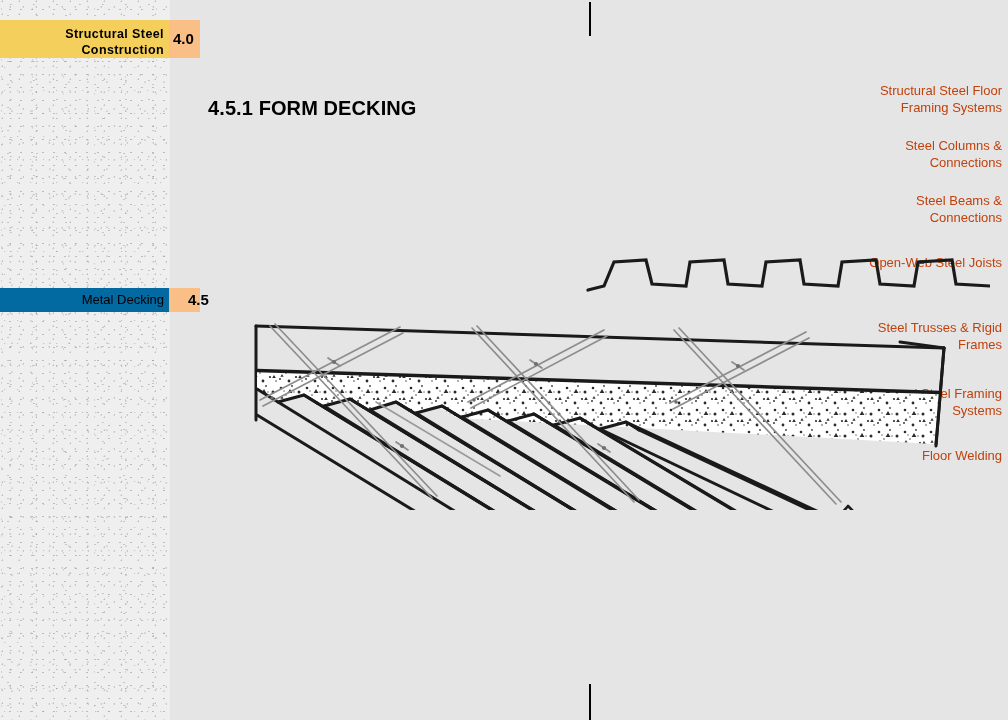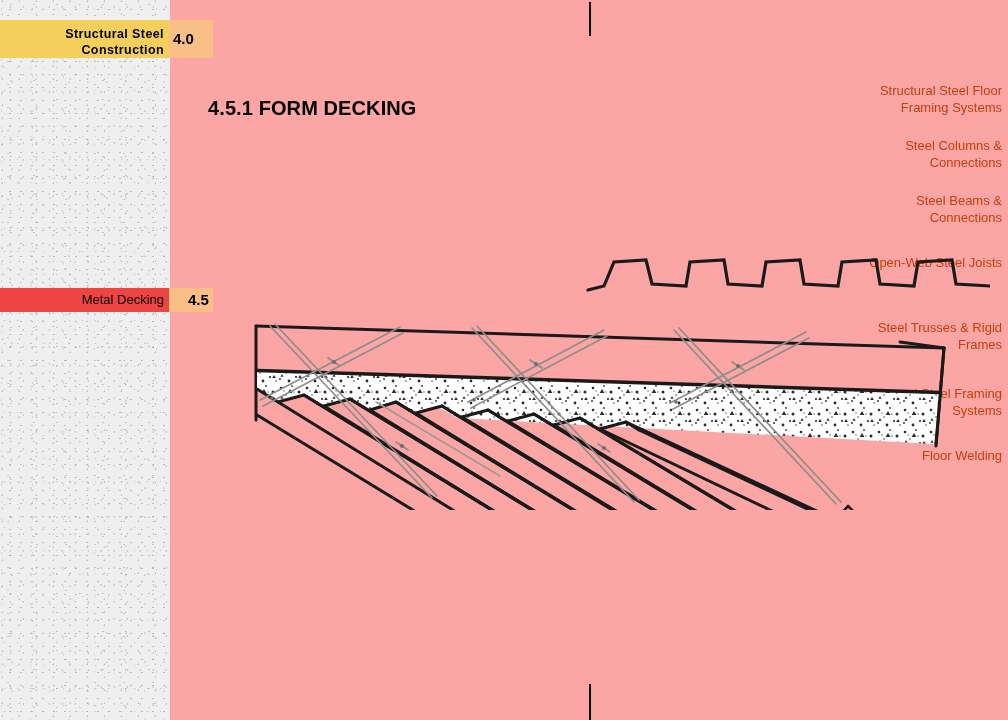--- a/index.html
+++ b/index.html
@@ -66,47 +66,47 @@
     background: #f5cf5c;
     font-size: 12.5px;
     line-height: 16px;
     font-weight: bold;
     letter-spacing: .4px;
     padding-top: 6px;
   }
   #band-section {
     top: 288px;
     height: 24px;
-    background: #ef4444;
+    background: #0369a1;
     font-size: 13px;
     line-height: 20px;
     padding-top: 2px;
   }
   .num-box {
     position: absolute;
     left: 169px;
-    width: 44px;
+    width: 31px;
     background: #f9bf87;
     color: #000;
     font-weight: bold;
     font-size: 15px;
     text-align: left;
     padding-left: 4px;
     box-sizing: border-box;
     z-index: 4;
   }
   #num-chapter { top: 20px; height: 38px; line-height: 38px; }
   #num-section { top: 288px; height: 24px; line-height: 24px; padding-left: 19px; }
 
   
   #main {
     position: absolute;
     left: 170px; top: 0;
     width: 838px; height: 720px;
-    background: #fca5a5;
+    background: #e5e5e5;
     z-index: 2;
   }
   #heading {
     position: absolute;
     left: 38px; top: 97px;
     font-size: 20px;
     font-weight: bold;
     letter-spacing: .1px;
     white-space: nowrap;
   }

